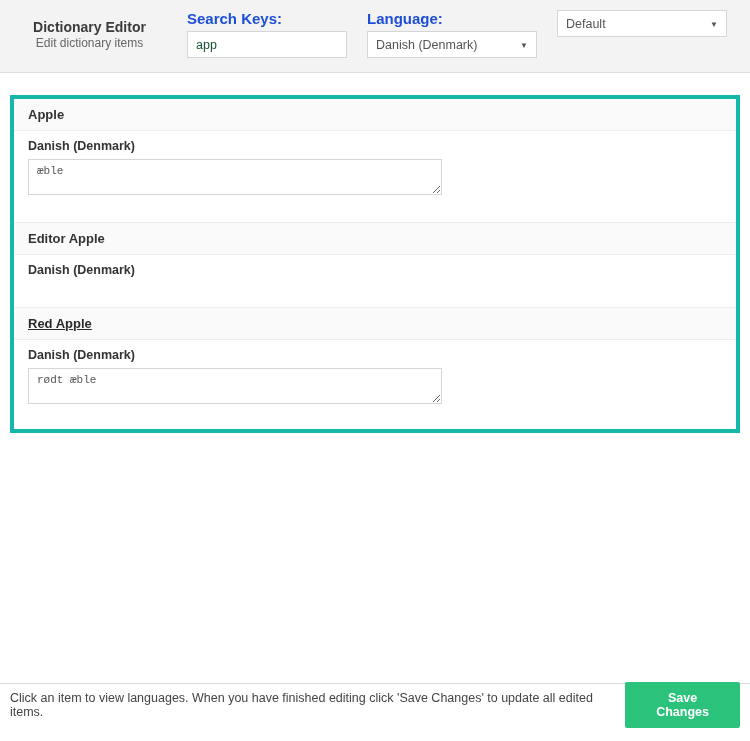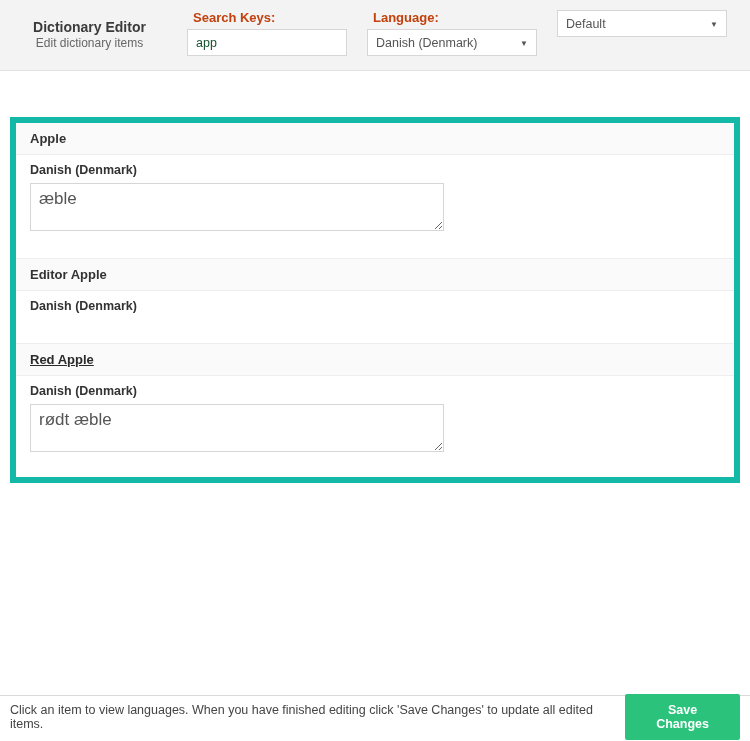--- a/index.html
+++ b/index.html
@@ -40,24 +40,23 @@
       font-size: 12px;
       color: #666;
       line-height: 1.3;
     }
     .filter-block {
       display: flex;
       flex-direction: column;
       gap: 4px;
     }
     .filter-label {
-      font-size: 13px;
-      font-weight: 700;
-      color: #c2410c;
-      margin-left: 6px;
+      font-size: 15px;
+      font-weight: 700;
+      color: #1d4ed8;
     }
     .text-input {
       width: 160px;
       height: 27px;
       border: 1px solid #d6d6d6;
       background: #fff;
       padding: 4px 8px;
       font-size: 12.5px;
       color: #14532d;
       font-family: inherit;
@@ -81,23 +80,22 @@
       right: 8px;
       top: 50%;
       transform: translateY(-50%);
       font-size: 8px;
       color: #555;
     }
     .content-area {
       padding: 22px 10px 0 10px;
     }
     .dict-container {
-      border: 6px solid #14b8a6;
-      background: #fff;
-      margin-top: 24px;
+      border: 4px solid #14b8a6;
+      background: #fff;
     }
     .dict-item-header {
       background: #fafafa;
       border-bottom: 1px solid #eeeeee;
       padding: 8px 14px;
       font-size: 13px;
       font-weight: 700;
       color: #333;
     }
     .dict-item-header.linkish {
@@ -117,33 +115,33 @@
     }
     .lang-label {
       font-size: 12.5px;
       font-weight: 700;
       color: #333;
       display: block;
       margin-bottom: 6px;
     }
     .dict-textarea {
       width: 414px;
-      height: 48px;
+      height: 36px;
       border: 1px solid #d6d6d6;
       resize: both;
       padding: 5px 8px;
-      font-family: Liberation Sans, sans-serif;
-      font-size: 17px;
+      font-family: Liberation Mono, monospace;
+      font-size: 11px;
       color: #555;
     }
     .footer-bar {
       position: absolute;
       left: 0;
       right: 0;
-      bottom: 4px;
+      bottom: 16px;
       height: 42px;
       border-top: 1px solid #d9d9d9;
       background: #fff;
       display: flex;
       align-items: center;
       justify-content: space-between;
       padding: 0 10px;
     }
     .footer-text {
       font-size: 12.5px;

